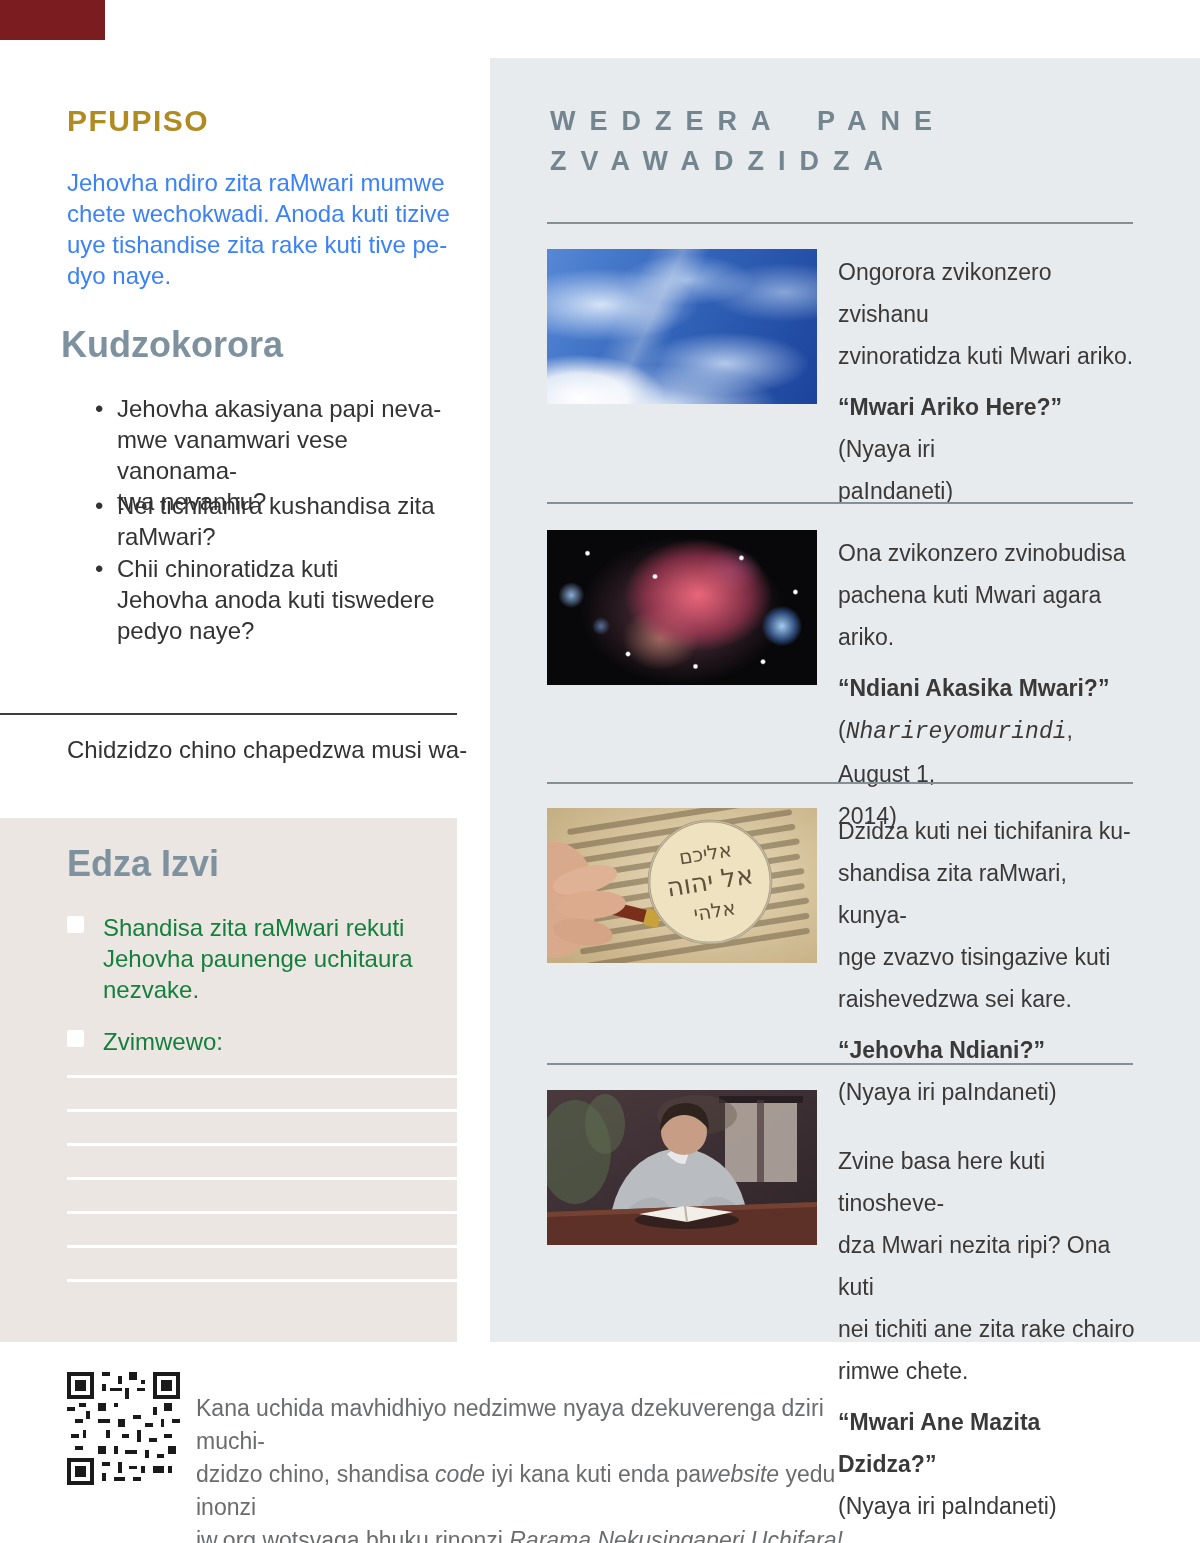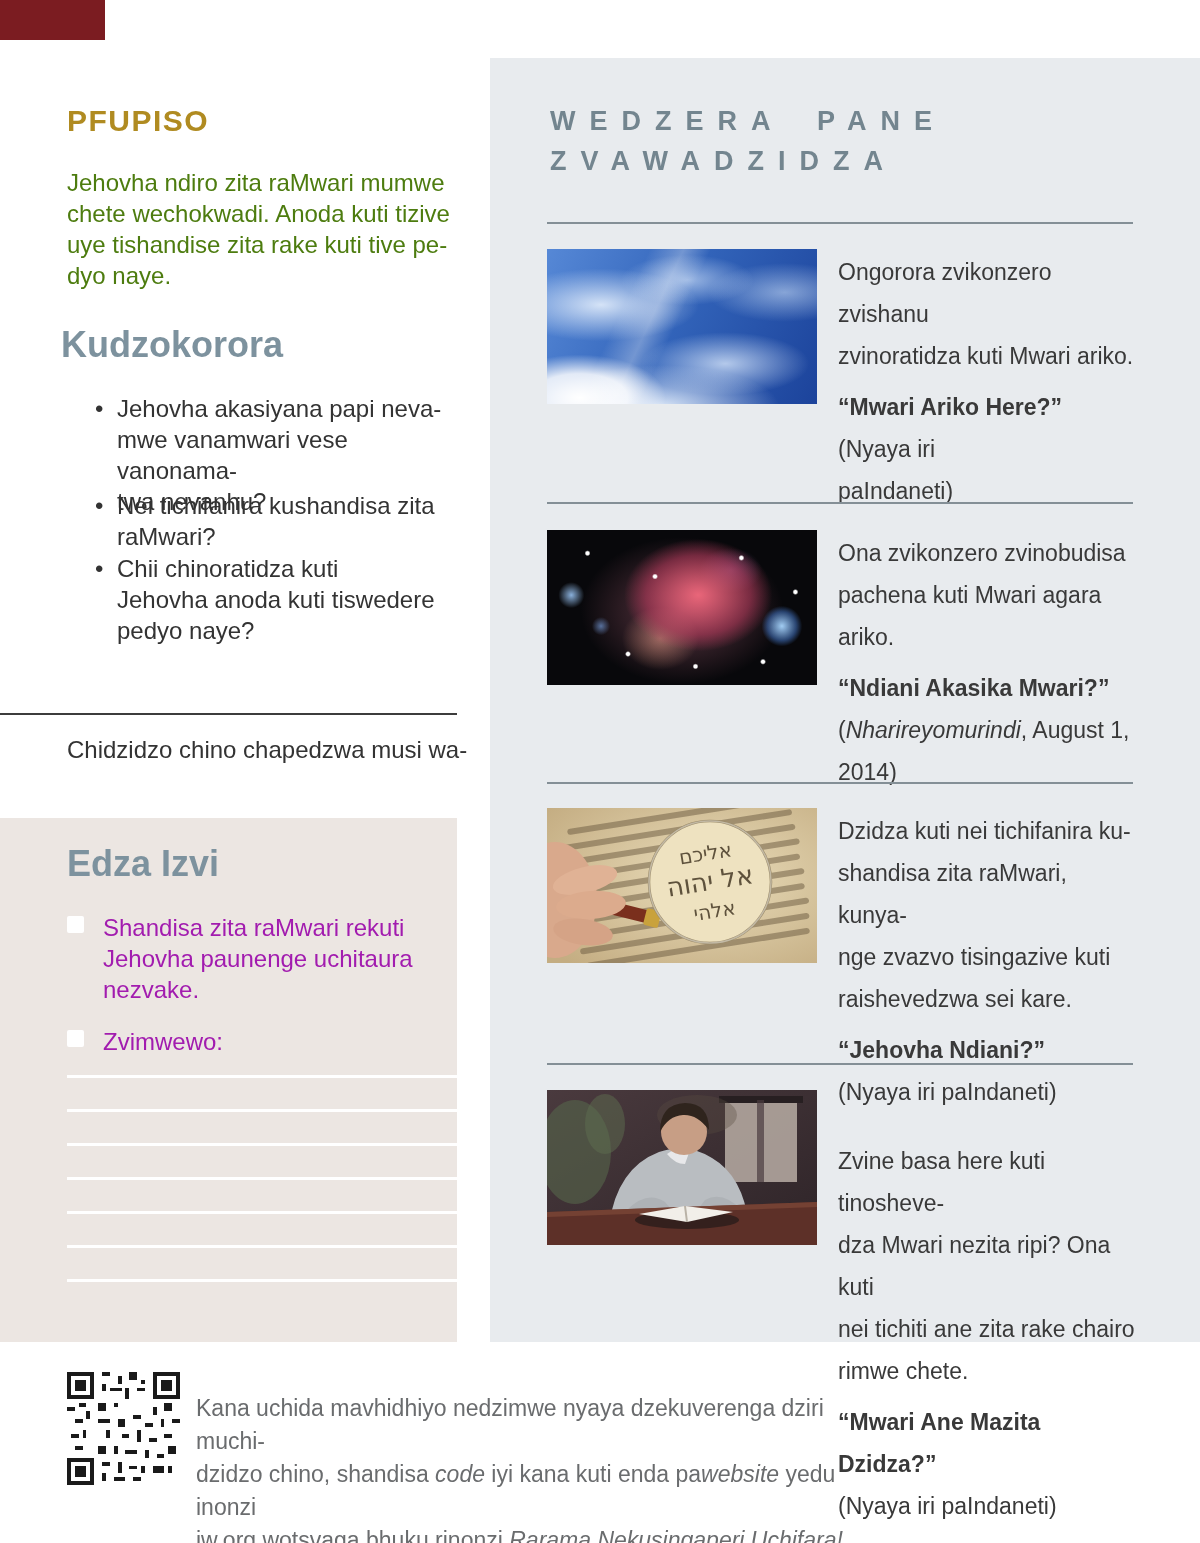--- a/index.html
+++ b/index.html
@@ -5,42 +5,42 @@
   html,body{margin:0;padding:0;}
   body{font-family:"Liberation Sans","DejaVu Sans",sans-serif;background:#ffffff;}
   .page{position:relative;width:1200px;height:1543px;background:#fff;overflow:hidden;}
   .abs{position:absolute;}
 
   
   .corner-tab{left:0;top:0;width:105px;height:40px;background:#7b1c21;}
 
   
   .pfupiso{left:67px;top:104px;font-size:30px;font-weight:bold;letter-spacing:1.5px;color:#b08b21;}
-  .summary{left:67px;top:167px;font-size:24px;line-height:31px;color:#4d7c0f;}
+  .summary{left:67px;top:167px;font-size:24px;line-height:31px;color:#3b82f6;}
   .kudzokorora{left:61px;top:324px;font-size:36px;font-weight:bold;color:#7d929e;}
   .bullet-item{left:95px;width:360px;font-size:24px;line-height:31px;color:#333;}
   .bullet-item .marker{position:absolute;left:0;top:0;}
   .bullet-item .b-lines{margin-left:22px;}
   .left-divider{left:0;top:713px;width:457px;height:2px;background:#3c3c3c;}
   .completed{left:67px;top:736px;font-size:24px;color:#333;}
   .try-box{left:0;top:818px;width:457px;height:524px;background:#ece6e2;}
   .edza{left:67px;top:843px;font-size:36px;font-weight:bold;color:#7d929e;}
-  .try-item-text{left:103px;width:330px;font-size:24px;line-height:31px;color:#a21caf;}
+  .try-item-text{left:103px;width:330px;font-size:24px;line-height:31px;color:#15803d;}
   .checkbox{left:67px;width:17px;height:17px;background:#ffffff;border-radius:2px;}
   .write-line{left:67px;width:390px;height:3px;background:#ffffff;}
 
   
   .panel{left:490px;top:58px;width:710px;height:1284px;background:#e8ebee;}
   .panel-heading{left:550px;top:101px;font-size:27px;font-weight:bold;letter-spacing:14px;word-spacing:12px;line-height:40px;color:#73858f;}
   .sec-divider{left:547px;width:586px;height:2px;background:#848f96;}
   .sec-image{left:547px;width:270px;height:155px;overflow:hidden;}
   .sec-text{left:838px;width:302px;font-size:23px;line-height:42px;color:#393939;}
   .sec-title-para{margin-top:9px;}
   .sec-title{font-weight:bold;}
-  .note-italic{font-style:italic;}
+  .note-italic{font-style:italic;font-family:Liberation Mono, monospace;}
 
   
   .photo-clouds{
     background:
       linear-gradient(295deg, rgba(255,255,255,0) 52%, rgba(255,255,255,.30) 60%, rgba(255,255,255,0) 70%),
       radial-gradient(120px 60px at 12% 96%, #ffffff 0%, rgba(255,255,255,.85) 40%, rgba(255,255,255,0) 72%),
       radial-gradient(170px 60px at 42% 102%, rgba(238,246,255,.9), rgba(238,246,255,0) 70%),
       radial-gradient(120px 45px at 66% 74%, rgba(226,239,255,.75), rgba(226,239,255,0) 70%),
       radial-gradient(140px 52px at 20% 36%, rgba(238,246,255,.85), rgba(238,246,255,0) 70%),
       radial-gradient(95px 36px at 52% 20%, rgba(224,238,255,.6), rgba(224,238,255,0) 70%),

